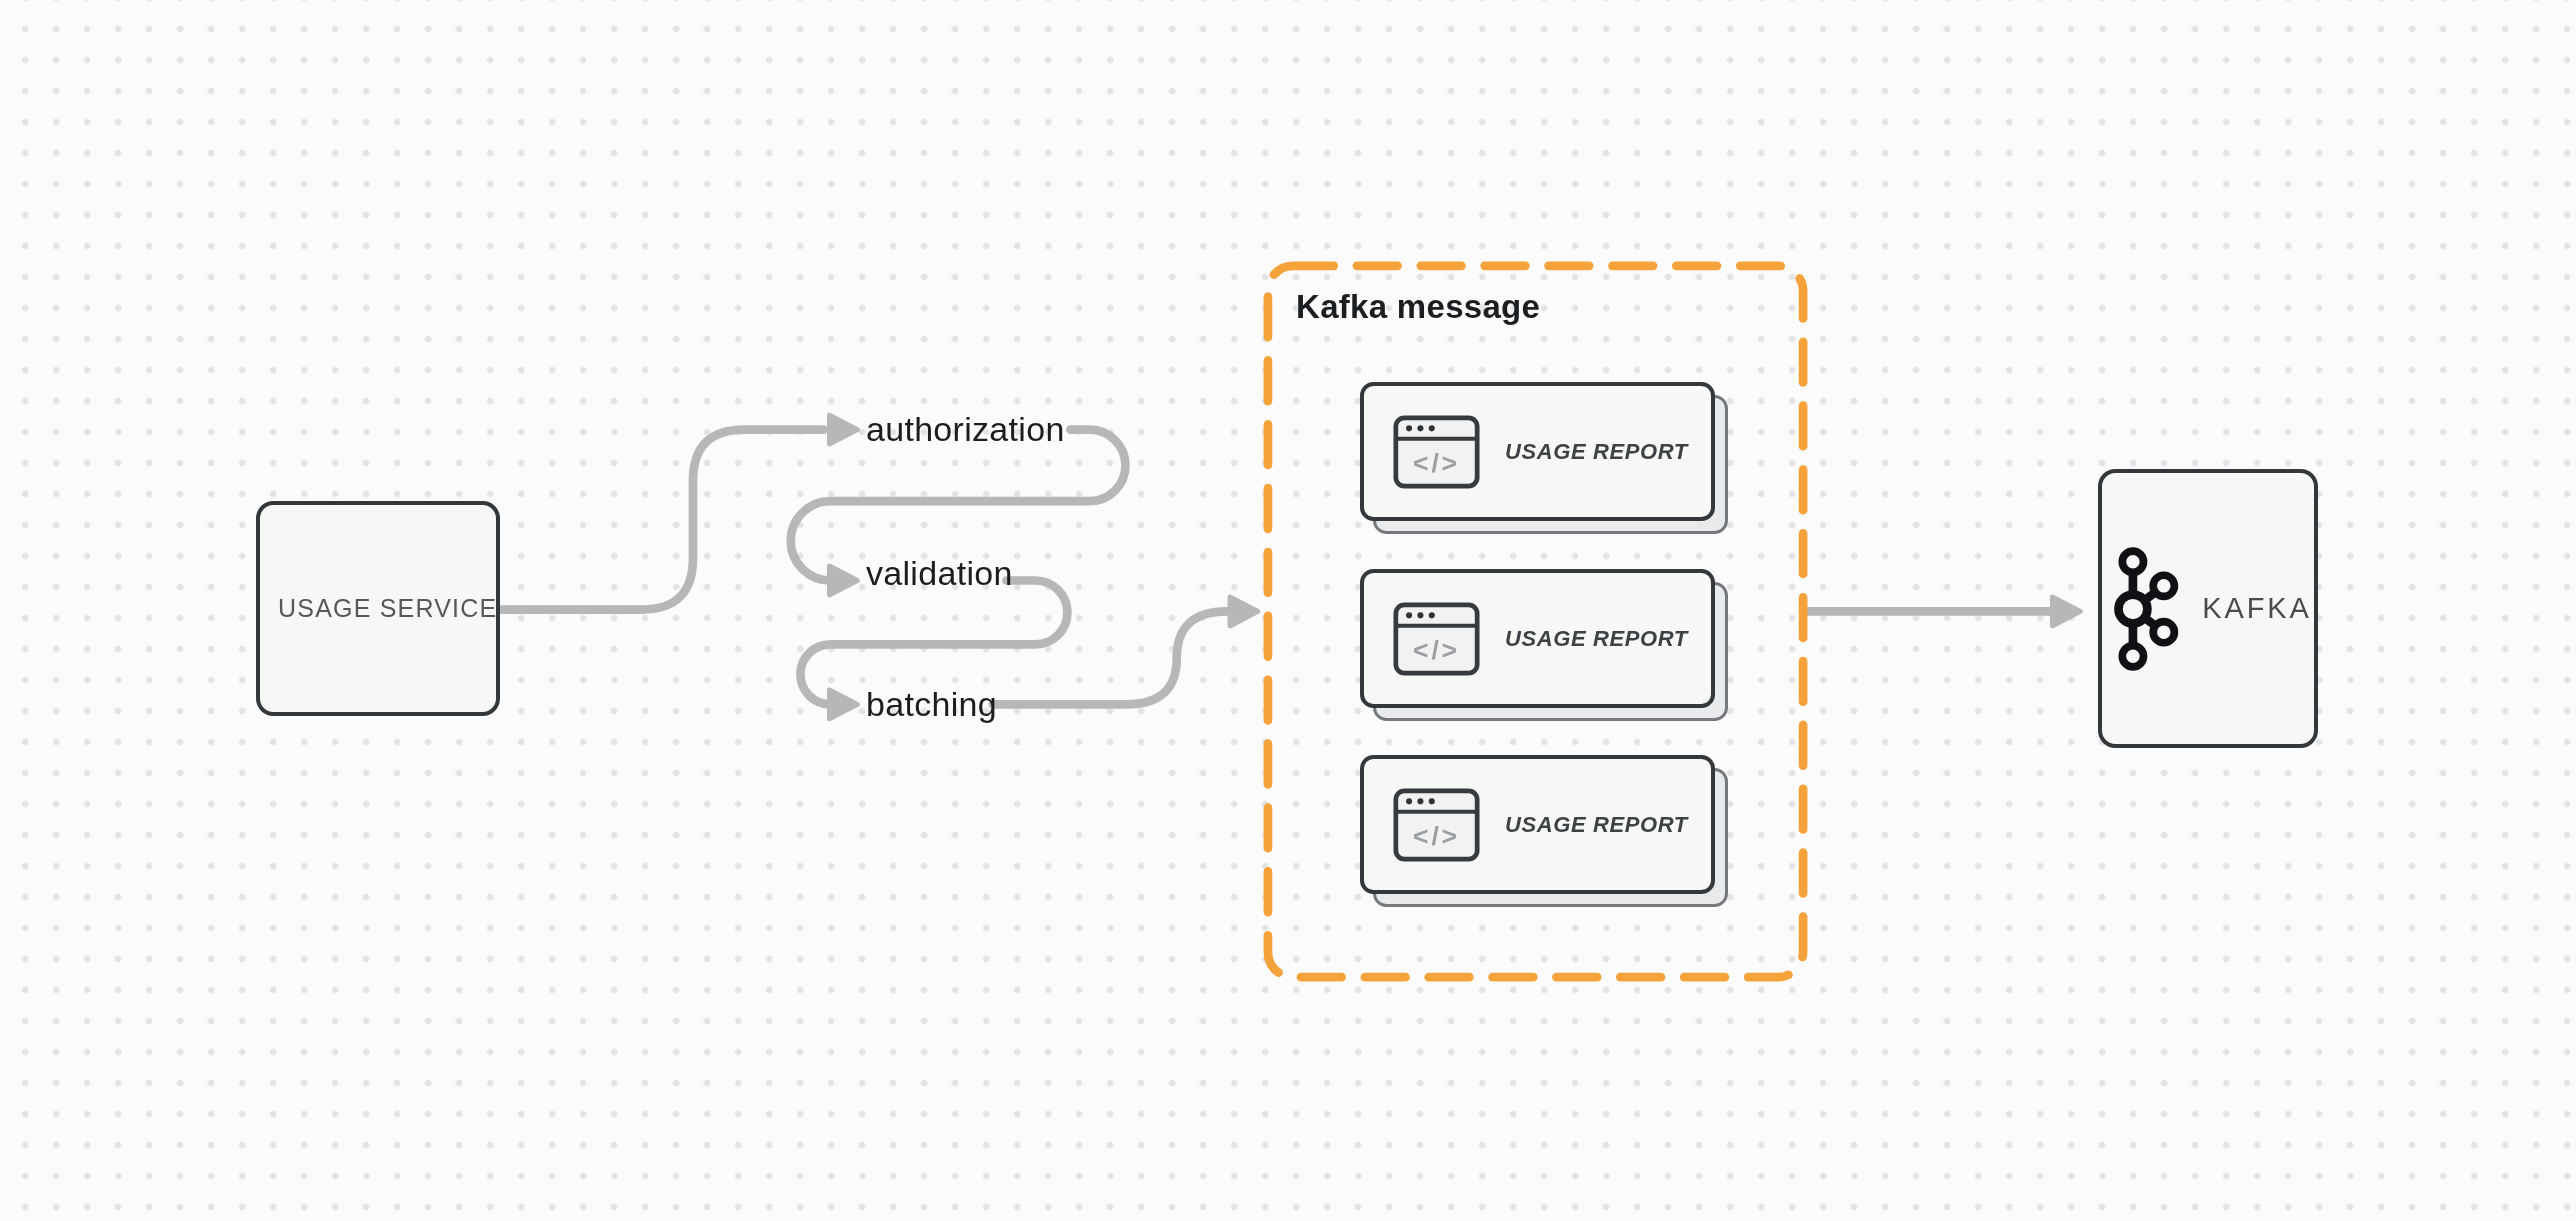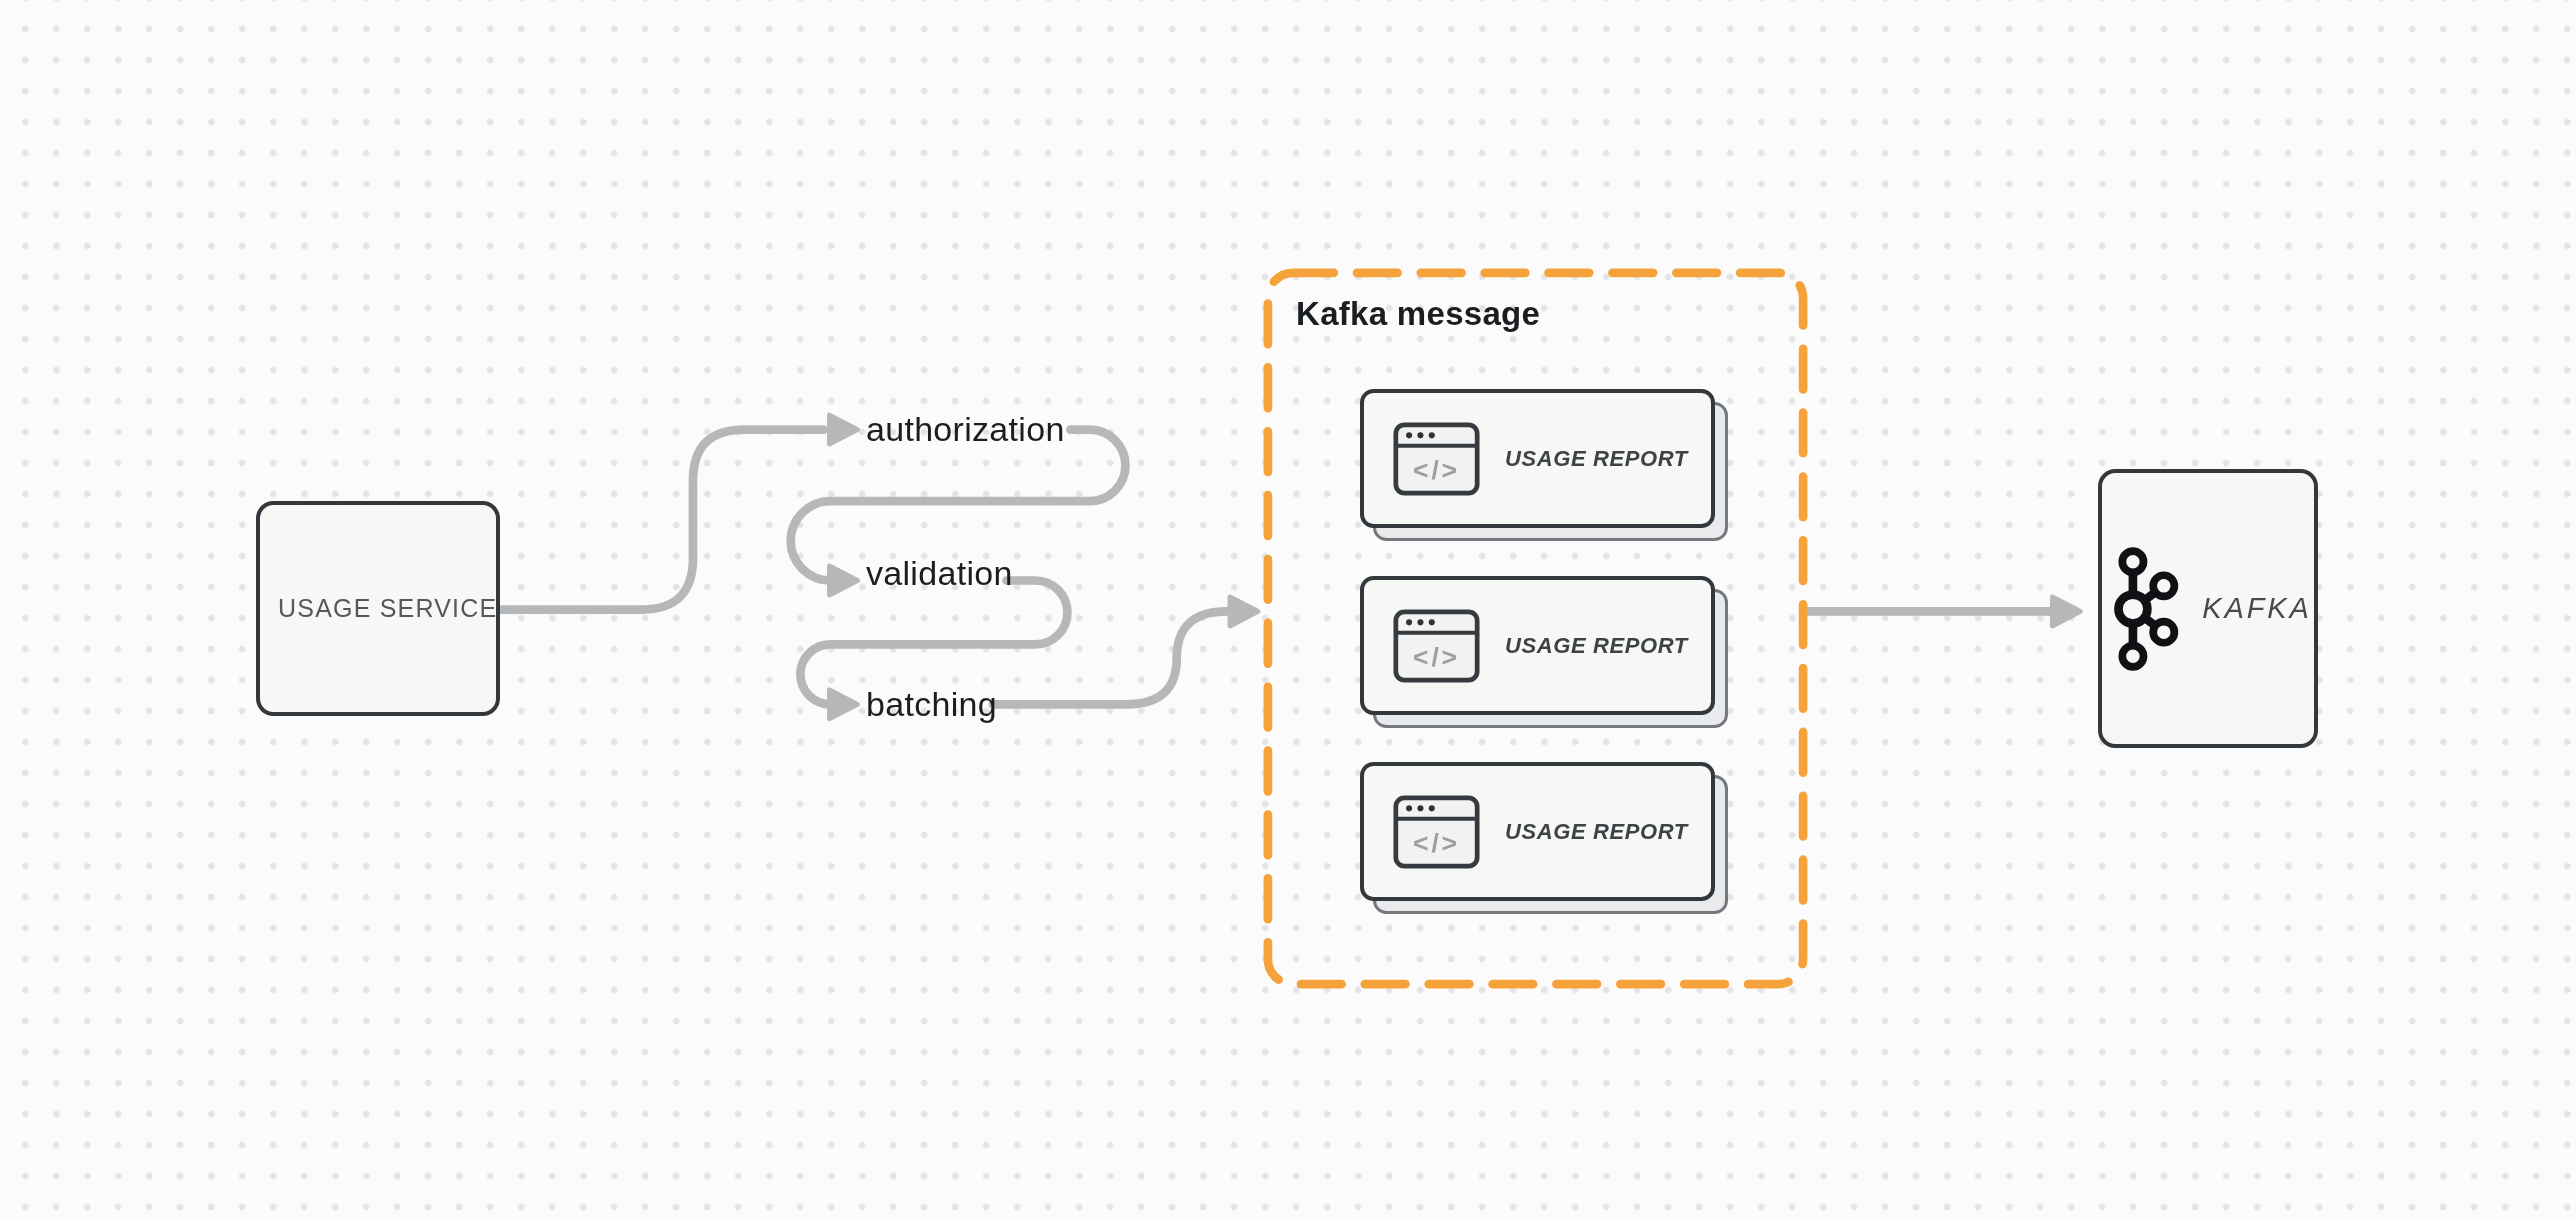--- a/index.html
+++ b/index.html
@@ -39,21 +39,21 @@
     position: absolute;
     box-sizing: border-box;
     background: var(--node-bg, #f7f8f6);
     border: 4.8px solid var(--node-border, #33383d);
     border-radius: 17.4px;
     display: flex;
     align-items: center;
     justify-content: center;
   }
   .usage-service-node { left: 256px; top: 501px; width: 244px; height: 215px; gap: 19.4px; }
-  .kafka-node         { left: 2098px; top: 469px; width: 220px; height: 279px; gap: 17px; font-style: italic; }
+  .kafka-node         { left: 2098px; top: 469px; width: 220px; height: 279px; gap: 17px; }
 
   .node-label {
     font-size: 25px;
     color: var(--muted-label, #54585d);
     letter-spacing: 1.2px;
     white-space: nowrap;
   }
   .kafka-node .node-label { font-size: 29px; letter-spacing: 2.9px; color: #474b50; }
 
   
@@ -67,21 +67,21 @@
     letter-spacing: 0.3px;
     white-space: nowrap;
   }
   .flow-authorization { top: 412px; }
   .flow-validation    { top: 556px; text-align: right; }
   .flow-batching      { top: 687px; }
 
   
   .kafka-group {
     position: absolute;
-    left: 1263px; top: 268px;
+    left: 1263px; top: 261px;
     width: 545px; height: 721px;
   }
   .group-border { position: absolute; left: 0; top: 0; }
   .group-border rect {
     fill: none;
     stroke: var(--accent-orange, #f6a23b);
     stroke-width: 9;
     stroke-dasharray: 42 24;
     stroke-linecap: round;
   }

